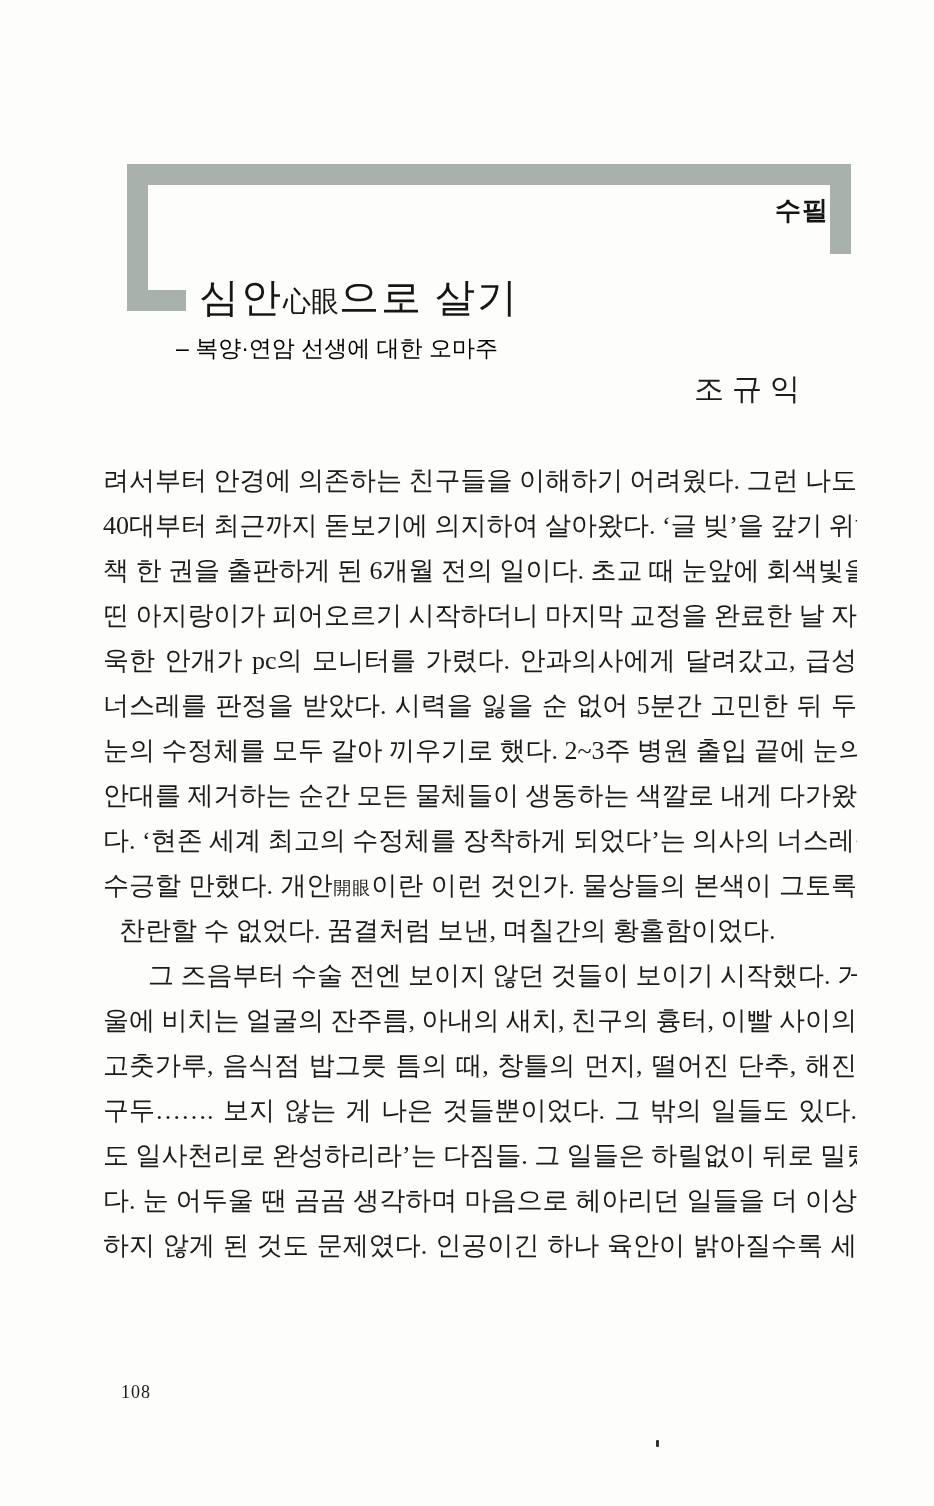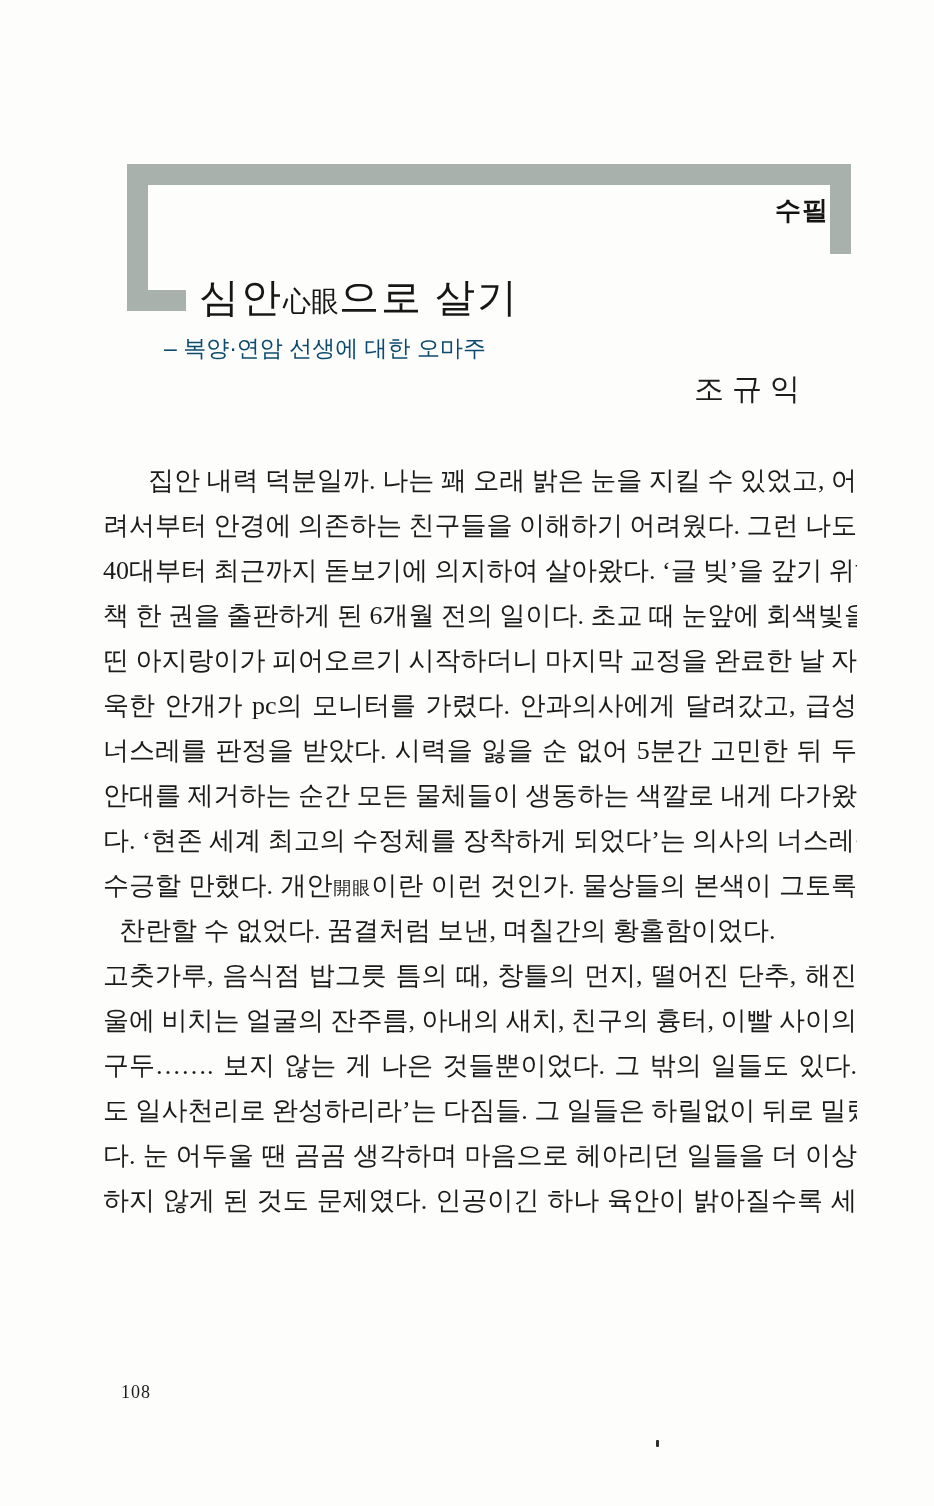--- a/index.html
+++ b/index.html
@@ -30,23 +30,23 @@
     font-weight: bold; font-size: 26px; color: #141414;
     letter-spacing: 1px;
   }
   .title {
     position: absolute; left: 199px; top: 274px;
     font-size: 40px; line-height: 48px; color: #161616;
     letter-spacing: 2px; white-space: nowrap;
   }
   .title .hanja-title { font-size: 28px; letter-spacing: 0; }
   .subtitle {
-    position: absolute; left: 164px; top: 333px;
+    position: absolute; left: 176px; top: 333px;
     font-family: "Liberation Sans", "DejaVu Sans", sans-serif;
-    font-size: 23px; color: #0c4a6e; white-space: nowrap;
+    font-size: 23px; color: #000000; white-space: nowrap;
   }
   .author {
     position: absolute; left: 694px; top: 369px;
     font-size: 30px; color: #1d1d1d; letter-spacing: 8px;
     white-space: nowrap;
   }
   .bodytext {
     position: absolute; left: 103px; top: 458px; width: 754px;
   }
   .line {
@@ -79,33 +79,34 @@
 
   <div class="essay-label">수필</div>
 
   <div class="title"><span>심안</span><span class="hanja-title">心眼</span><span>으로 살기</span></div>
 
   <div class="subtitle">– 복양·연암 선생에 대한 오마주</div>
 
   <div class="author">조규익</div>
 
   <div class="bodytext">
-    <div class="line indent">집안 내력 덕분일까. 나는 꽤 오래 밝은 눈을 지킬 수 있었고, 어</div>
     <div class="line">려서부터 안경에 의존하는 친구들을 이해하기 어려웠다. 그런 나도</div>
     <div class="line">40대부터 최근까지 돋보기에 의지하여 살아왔다. ‘글 빚’을 갚기 위해</div>
     <div class="line">책 한 권을 출판하게 된 6개월 전의 일이다. 초교 때 눈앞에 회색빛을</div>
     <div class="line">띤 아지랑이가 피어오르기 시작하더니 마지막 교정을 완료한 날 자</div>
     <div class="line">욱한 안개가 pc의 모니터를 가렸다. 안과의사에게 달려갔고, 급성</div>
     <div class="line">너스레를 판정을 받았다. 시력을 잃을 순 없어 5분간 고민한 뒤 두</div>
+    <div class="line">눈의 수정체를 모두 갈아 끼우기로 했다. 2~3주 병원 출입 끝에 눈의</div>
     <div class="line">안대를 제거하는 순간 모든 물체들이 생동하는 색깔로 내게 다가왔</div>
     <div class="line">다. ‘현존 세계 최고의 수정체를 장착하게 되었다’는 의사의 너스레를</div>
     <div class="line"><span>수긍할 만했다. 개안</span><span class="hanja-sm">開眼</span><span>이란 이런 것인가. 물상들의 본색이 그토록</span></div>
     <div class="line end">찬란할 수 없었다. 꿈결처럼 보낸, 며칠간의 황홀함이었다.</div>
+    <div class="line indent">그 즈음부터 수술 전엔 보이지 않던 것들이 보이기 시작했다. 거</div>
+    <div class="line">울에 비치는 얼굴의 잔주름, 아내의 새치, 친구의 흉터, 이빨 사이의</div>
     <div class="line">고춧가루, 음식점 밥그릇 틈의 때, 창틀의 먼지, 떨어진 단추, 해진</div>
-    <div class="line">울에 비치는 얼굴의 잔주름, 아내의 새치, 친구의 흉터, 이빨 사이의</div>
     <div class="line">구두……. 보지 않는 게 나은 것들뿐이었다. 그 밖의 일들도 있다.</div>
     <div class="line">도 일사천리로 완성하리라’는 다짐들. 그 일들은 하릴없이 뒤로 밀렸</div>
     <div class="line">다. 눈 어두울 땐 곰곰 생각하며 마음으로 헤아리던 일들을 더 이상</div>
     <div class="line">하지 않게 된 것도 문제였다. 인공이긴 하나 육안이 밝아질수록 세</div>
   </div>
 
   <div class="pagenum">108</div>
 
   <div class="speck"></div>
 

